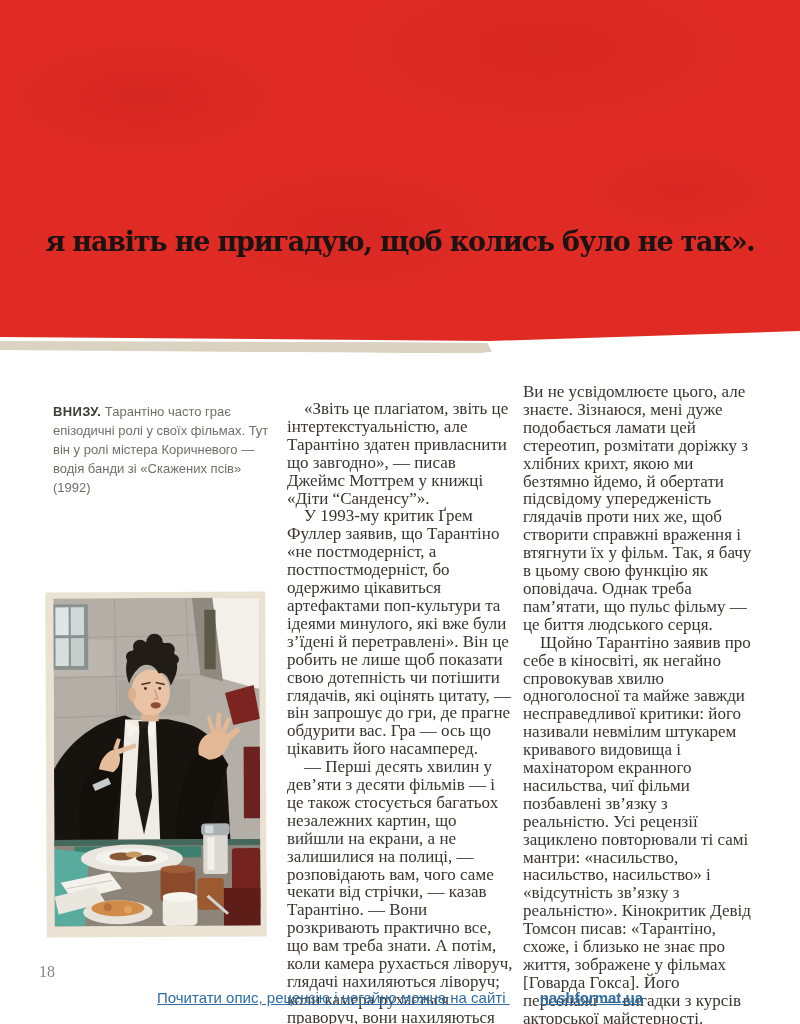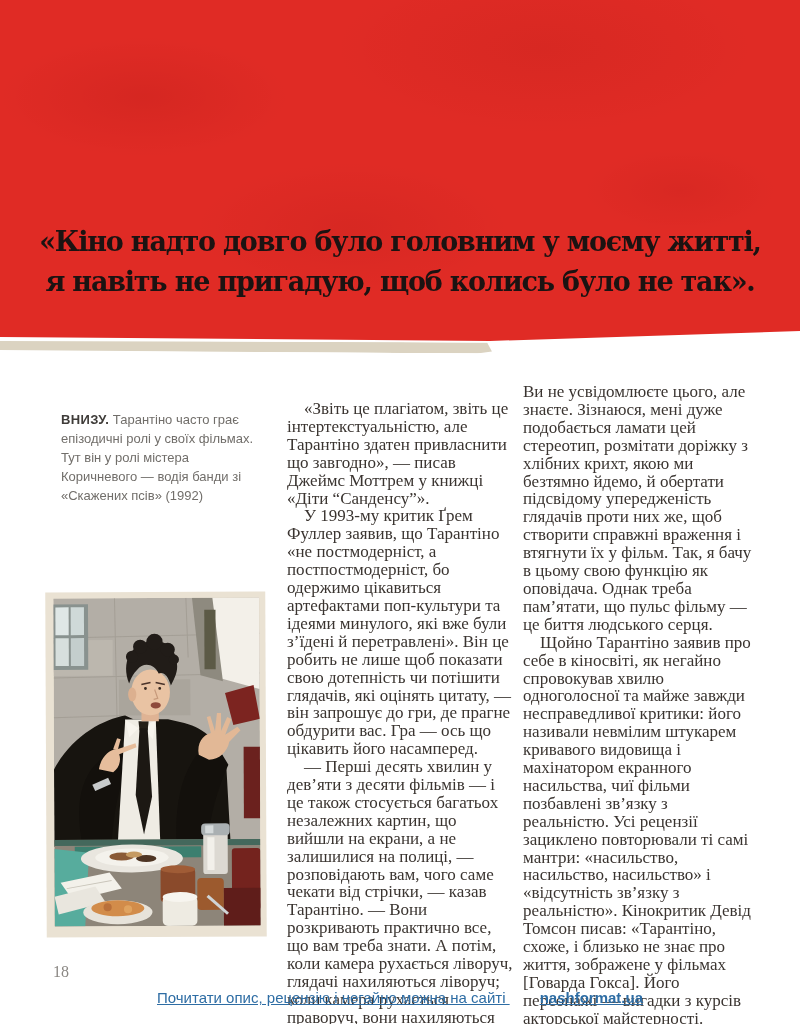--- a/index.html
+++ b/index.html
@@ -17,52 +17,51 @@
     clip-path:polygon(0 0,800px 0,800px 331px,490px 341px,0 337px);}
   .tape{position:absolute;left:0;top:340px;width:492px;height:11px;background:#dbd3c1;
     transform:rotate(.3deg);transform-origin:left center;
     clip-path:polygon(0 10%,99% 0,100% 80%,97% 100%,0 92%);}
   .quote{position:absolute;left:20px;right:20px;top:222px;text-align:center;
     font-family:"DejaVu Serif",serif;font-weight:700;font-size:27px;line-height:40px;
     letter-spacing:-1.2px;color:#1b1312;}
 
   
   .col-caption{position:absolute;left:53px;top:402px;width:216px;}
-  .caption{margin:8px;font-size:13px;line-height:19px;color:#716e6a;}
+  .caption{margin:0;font-size:13px;line-height:19px;color:#716e6a;}
   .cap-label{font-weight:700;color:#3f3c39;letter-spacing:.4px;}
 
   
   .photo-frame{position:absolute;left:46px;top:592px;width:220px;height:345px;
     background:#eae2d3;padding:0;box-sizing:border-box;transform:rotate(-.25deg);}
   .photo-frame svg{position:absolute;left:8px;top:6px;width:206px;height:328px;display:block;}
 
   
   .col-mid{position:absolute;left:287px;top:400px;width:227px;}
   .col-right{position:absolute;left:523px;top:383px;width:230px;}
   .par{margin:0;font-family:"Liberation Serif",serif;font-size:17px;line-height:17.9px;
     color:#3a3430;}
   .indent{text-indent:17px;}
   .it{}
 
   
-  .page-num{position:absolute;left:53px;top:963px;font-family:"Liberation Serif",serif;
+  .page-num{position:absolute;left:39px;top:963px;font-family:"Liberation Serif",serif;
     font-size:16px;color:#8a8783;}
   .footer{position:absolute;left:0;right:0;top:989px;text-align:center;font-size:15px;}
   .footer a{color:#2e6da4;text-decoration:underline;}
   .footer strong{font-weight:700;margin-left:30px;}
 </style>
 </head>
 <body>
 
 <div class="page">
 
   <div class="banner"></div>
   <div class="tape"></div>
   <div class="quote">
-    <div>«Кіно надто довго було головним у моєму житті,</div>
     <div>я навіть не пригадую, щоб колись було не так».</div>
   </div>
 
   <div class="col-caption">
     <p class="caption"><span class="cap-label">ВНИЗУ.</span><span> Тарантіно часто грає епізодичні ролі у своїх фільмах. Тут він у ролі містера Коричневого — водія банди зі «Скажених псів» (1992)</span></p>
   </div>
 
   <div class="photo-frame" role="img" aria-label="Квентін Тарантіно в чорному костюмі з краваткою жестикулює за столом закусочної">
     <svg viewBox="0 0 202 330" preserveAspectRatio="none">
 

